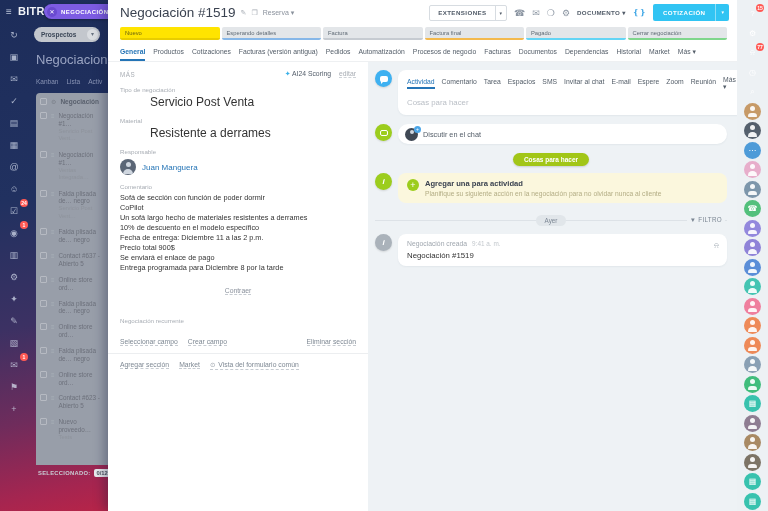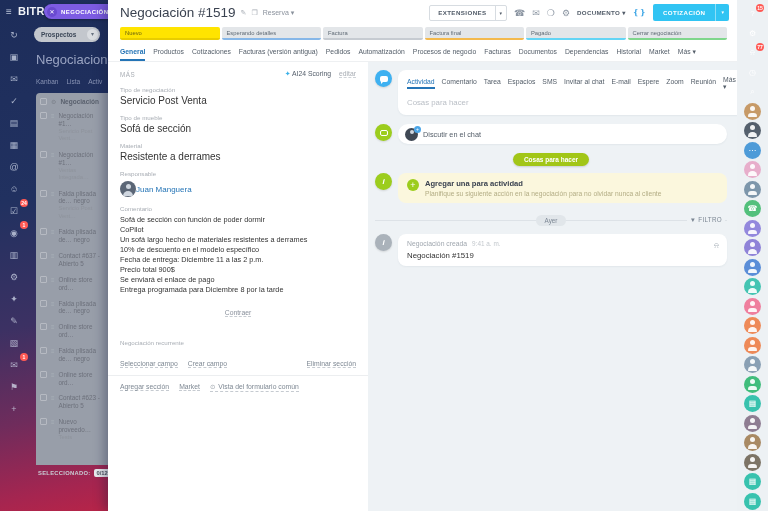--- a/index.html
+++ b/index.html
@@ -77,22 +77,22 @@
 
   #content{flex:1;display:flex;min-height:0;}
   #form-col{width:260px;padding:8px 12px;overflow:hidden;}
   #form-head{display:flex;align-items:center;}
   #section-name{font-size:6.3px;color:#a8adb4;letter-spacing:.5px;text-transform:uppercase;}
   #scoring{margin-left:auto;font-size:6.8px;color:#525c69;cursor:pointer;}
   #scoring .spark{color:#3bb1e8;font-size:7px;}
   #edit-link{margin-left:8px;font-size:6.8px;color:#a8adb4;border-bottom:1px dashed #cfd3d8;cursor:pointer;}
   .field{margin-top:8px;}
   .flabel{font-size:6.2px;color:#a8adb4;}
-  .fvalue{font-size:10px;color:#333;margin-top:2px;}
-  #resp-row{display:flex;align-items:center;gap:0;margin-top:4px;}
+  .fvalue{font-size:12px;color:#333;margin-top:2px;margin-left:30px;}
+  #resp-row{display:flex;align-items:center;gap:6px;margin-top:4px;}
   #resp-ava{width:16px;height:16px;border-radius:50%;background:#5b6676;position:relative;overflow:hidden;}
   #resp-ava::before{content:"";position:absolute;left:50%;top:3px;width:5px;height:5px;margin-left:-2.5px;border-radius:50%;background:#cfd6df;}
   #resp-ava::after{content:"";position:absolute;left:50%;bottom:1px;width:10px;height:5px;margin-left:-5px;border-radius:5px 5px 0 0;background:#cfd6df;}
   #resp-name{font-size:8px;color:#2474b6;cursor:pointer;}
   #comment-lines{margin-top:3px;}
   #comment-lines div{font-size:7.3px;color:#333;line-height:1.38;}
   #collapse{margin:13px auto 0;display:block;width:fit-content;font-size:6.8px;color:#8a919c;
     border-bottom:1px dashed #c6cbd1;cursor:pointer;}
   #recurring{margin-top:22px;}
   #field-links{margin-top:14px;display:flex;gap:10px;}
@@ -476,24 +476,20 @@
         <span id="edit-link">editar</span>
       </div>
 
       <div>
 
           <div class="field">
             <div class="flabel">Tipo de negociación</div>
             <div class="fvalue">Servicio Post Venta</div>
           </div>
 
-          <div class="field">
-            <div class="flabel">Tipo de mueble</div>
-            <div class="fvalue">Sofá de sección</div>
-          </div>
 
           <div class="field">
             <div class="flabel">Material</div>
             <div class="fvalue">Resistente a derrames</div>
           </div>
         </div>
 
       <div class="field">
         <div class="flabel">Responsable</div>
         <div id="resp-row">

